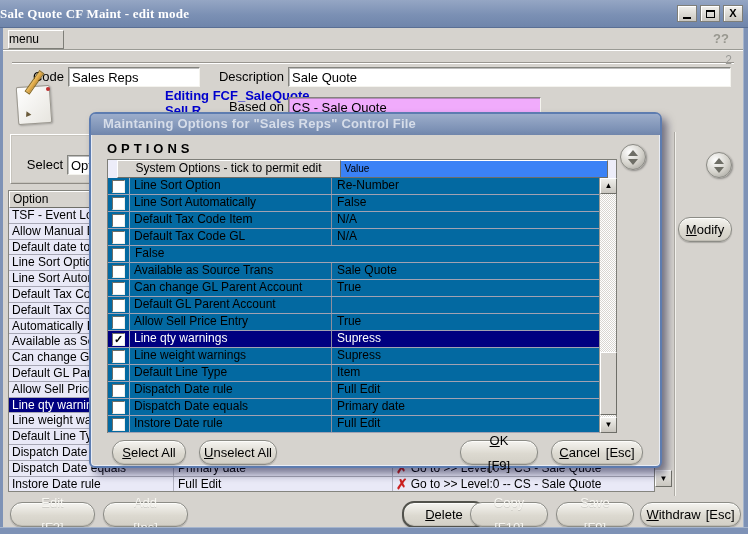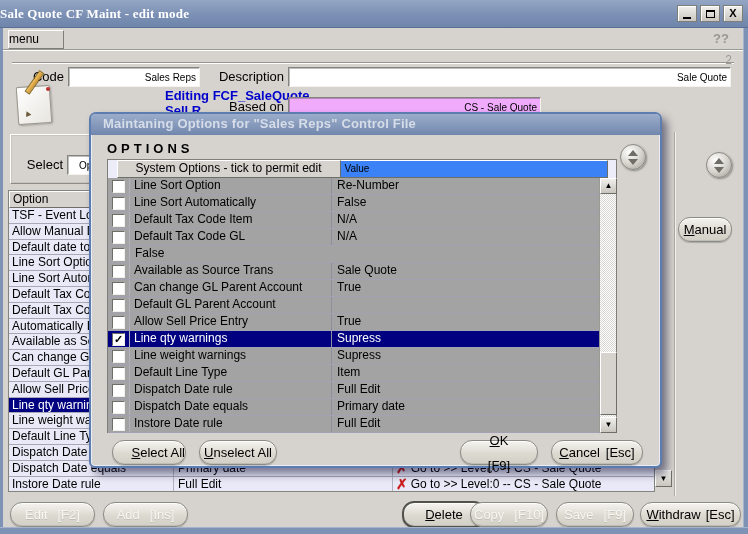--- a/index.html
+++ b/index.html
@@ -31,21 +31,21 @@
     border:1px solid; border-color:#fff #7e7e78 #7e7e78 #fff;
     font-size:12px; line-height:17px; color:#000; }
   .menuhelp { position:absolute; right:14px; top:3px; font-size:13px; font-weight:bold; color:#98978f; }
 
   
   .panel-top { position:absolute; left:12px; top:62px; width:722px; height:0;
     border-top:1px solid #98958f; box-shadow:0 1px 0 #fff; }
   .pagenum { position:absolute; left:712px; top:53px; font-size:12px; color:#9a9a96; width:20px; text-align:right; }
   .flabel { position:absolute; font-size:13px; color:#000; text-align:right; line-height:20px; }
   .sunken { background:#fff; border:1px solid; border-color:#84847e #f4f3ee #f4f3ee #84847e;
-    box-shadow:inset 1px 1px 0 rgba(70,70,70,.35); font-family:inherit; font-size:10px; padding:1px 3px;text-align:right; }
+    box-shadow:inset 1px 1px 0 rgba(70,70,70,.35); font-family:inherit; font-size:13px; padding:1px 3px; }
   input.sunken { height:20px; position:absolute; }
   .lbl-code { left:14px; top:67px; width:50px; }
   .in-code { left:68px; top:67px; width:132px; }
   .lbl-desc { left:214px; top:67px; width:70px; }
   .in-desc { left:288px; top:67px; width:443px; }
   .editing { position:absolute; left:165px; top:88px; color:#0000cd; font-weight:bold; font-size:13px; line-height:15px; }
   .lbl-based { left:222px; top:97px; width:62px; }
   .in-based { left:288px; top:97px; width:253px; background:#f0abfc; }
 
   
@@ -92,21 +92,21 @@
   .tri-dn { width:0; height:0; border-left:5px solid transparent; border-right:5px solid transparent; border-top:6px solid #6e6e66; }
 
   
   .pill { position:absolute; height:25px; border:1px solid #8c8c86; border-radius:12px;
     background:linear-gradient(180deg,#f5f4f0,#dcd9d0 55%,#d2cfc6);
     box-shadow:inset 0 1px 0 #fdfdfb, inset 0 -1px 0 #c0bdb4, 0 1px 1px rgba(0,0,0,.2);
     font-family:inherit; font-size:13px; color:#000; display:flex; align-items:center; justify-content:center; gap:10px; cursor:default; }
   .pill .bl { display:block; }
   .pill .bk { display:block; }
   .pill.u .bl::first-letter { text-decoration:underline; }
-  .pill.dis { color:#f7f6f1; text-shadow:0 1px 0 rgba(120,120,114,.25); }
+  .pill.dis { color:#f7f6f1; text-shadow:0 1px 0 rgba(120,120,114,.25);flex-direction:column; }
   .pill.default { border:2px solid #52524c;margin-left:24px; }
   .btn-modify { left:678px; top:217px; width:54px; }
   .btn-edit { left:10px; top:502px; width:85px; }
   .btn-add { left:103px; top:502px; width:85px; }
   .btn-delete { left:378px; top:501px; width:84px; height:27px; }
   .btn-copy { left:470px; top:502px; width:78px; }
   .btn-save { left:556px; top:502px; width:78px; }
   .btn-withdraw { left:640px; top:502px; width:101px; gap:5px; }
 
   
@@ -117,39 +117,39 @@
     background:linear-gradient(180deg,#9cadcb,#7a8fb3 80%,#7085ab);
     color:#d6dde9; font-weight:bold; font-size:13px; line-height:20px; padding-left:12px; letter-spacing:.2px; }
   .dlg-section { position:absolute; left:16px; top:27px; font-weight:bold; font-size:13px; letter-spacing:4px; color:#000; }
   .opt-table { position:absolute; left:16px; top:45px; width:510px; height:274px; border:1px solid #7e7e78; background:#ededf9; }
   .opt-head { display:flex; height:18px;justify-content:center; }
   .oh1 { width:224px; background:#d6d3ce; border:1px solid; border-color:#fff #6e6e68 #6e6e68 #fff;
     font-size:12px; text-align:center; line-height:15px; }
   .oh2 { width:267px; background:#3b82f6; border:1px solid; border-color:#fff #6e6e68 #6e6e68 #fff; border-left:none;
     font-size:10px; padding-left:4px; line-height:15px; }
   .opt-rows { position:absolute; left:0; top:18px; width:491px; }
-  .orow { display:flex; height:17px; background:#a3a3a3; border-bottom:1px solid #a2a2b2; font-size:12px; line-height:15px; color:#000; }
+  .orow { display:flex; height:17px; background:#0369a1; border-bottom:1px solid #a2a2b2; font-size:12px; line-height:15px; color:#000; }
   .orow.sel { background:#000080; color:#fff; }
   .oc0 { width:22px; display:flex; align-items:center; justify-content:center; border-right:1px solid #b2b2c0; }
   .oc1 { width:202px; padding-left:4px; border-right:1px solid #8e8e9e; overflow:hidden; white-space:nowrap; }
   .oc2 { flex:1; padding-left:5px; overflow:hidden; white-space:nowrap; }
   .cbx { width:13px; height:13px; background:#fff; border:1px solid; border-color:#6e6e68 #efefeb #efefeb #6e6e68;
     font-size:11px; line-height:11px; font-weight:bold; text-align:center; color:#000; }
 
   .opt-scroll { position:absolute; right:0; top:18px; width:17px; height:255px;
     background:repeating-conic-gradient(#fff 0% 25%, #d9d6d1 0% 50%) 0 0/2px 2px; border-left:1px solid #9a9a94; }
   .sc-btn { position:absolute; left:0; width:17px; height:16px; background:linear-gradient(#f0efeb,#c9c6bf);
     border:1px solid; border-color:#fff #6e6e68 #6e6e68 #fff; font-size:8px; text-align:center; line-height:14px; color:#000; }
   .sc-up { top:0; }
   .sc-dn { bottom:0; }
   .sc-thumb { position:absolute; left:0; top:174px; width:17px; height:63px; background:#d6d3ce;
     border:1px solid; border-color:#fff #6e6e68 #6e6e68 #fff; }
 
   .dlg-btns .pill { top:326px; }
-  .btn-selall { left:21px; width:74px;justify-content:flex-end; }
+  .btn-selall { left:21px; width:74px; }
   .btn-unselall { left:108px; width:78px; }
   .btn-ok { left:369px; width:78px;flex-direction:column; }
   .btn-cancel { left:460px; width:92px; gap:6px; }
 </style>
 </head>
 <body>
 
 <div class="window">
 
   <div class="titlebar">
@@ -367,21 +367,21 @@
       </div>
   </div>
   <div class="combo-btn">▼</div>
 
   <div class="vdivider"></div>
   <div class="spinner sp-main">
     <span class="tri-up"></span>
     <span class="tri-dn"></span>
   </div>
   <button class="pill u btn-modify">
-    <span class="bl">Manual</span>
+    <span class="bl">Modify</span>
   </button>
 
   <button class="pill dis btn-edit">
     <span class="bl">Edit</span>
       <span class="bk">[F2]</span>
   </button>
   <button class="pill dis btn-add">
     <span class="bl">Add</span>
       <span class="bk">[Ins]</span>
   </button>

